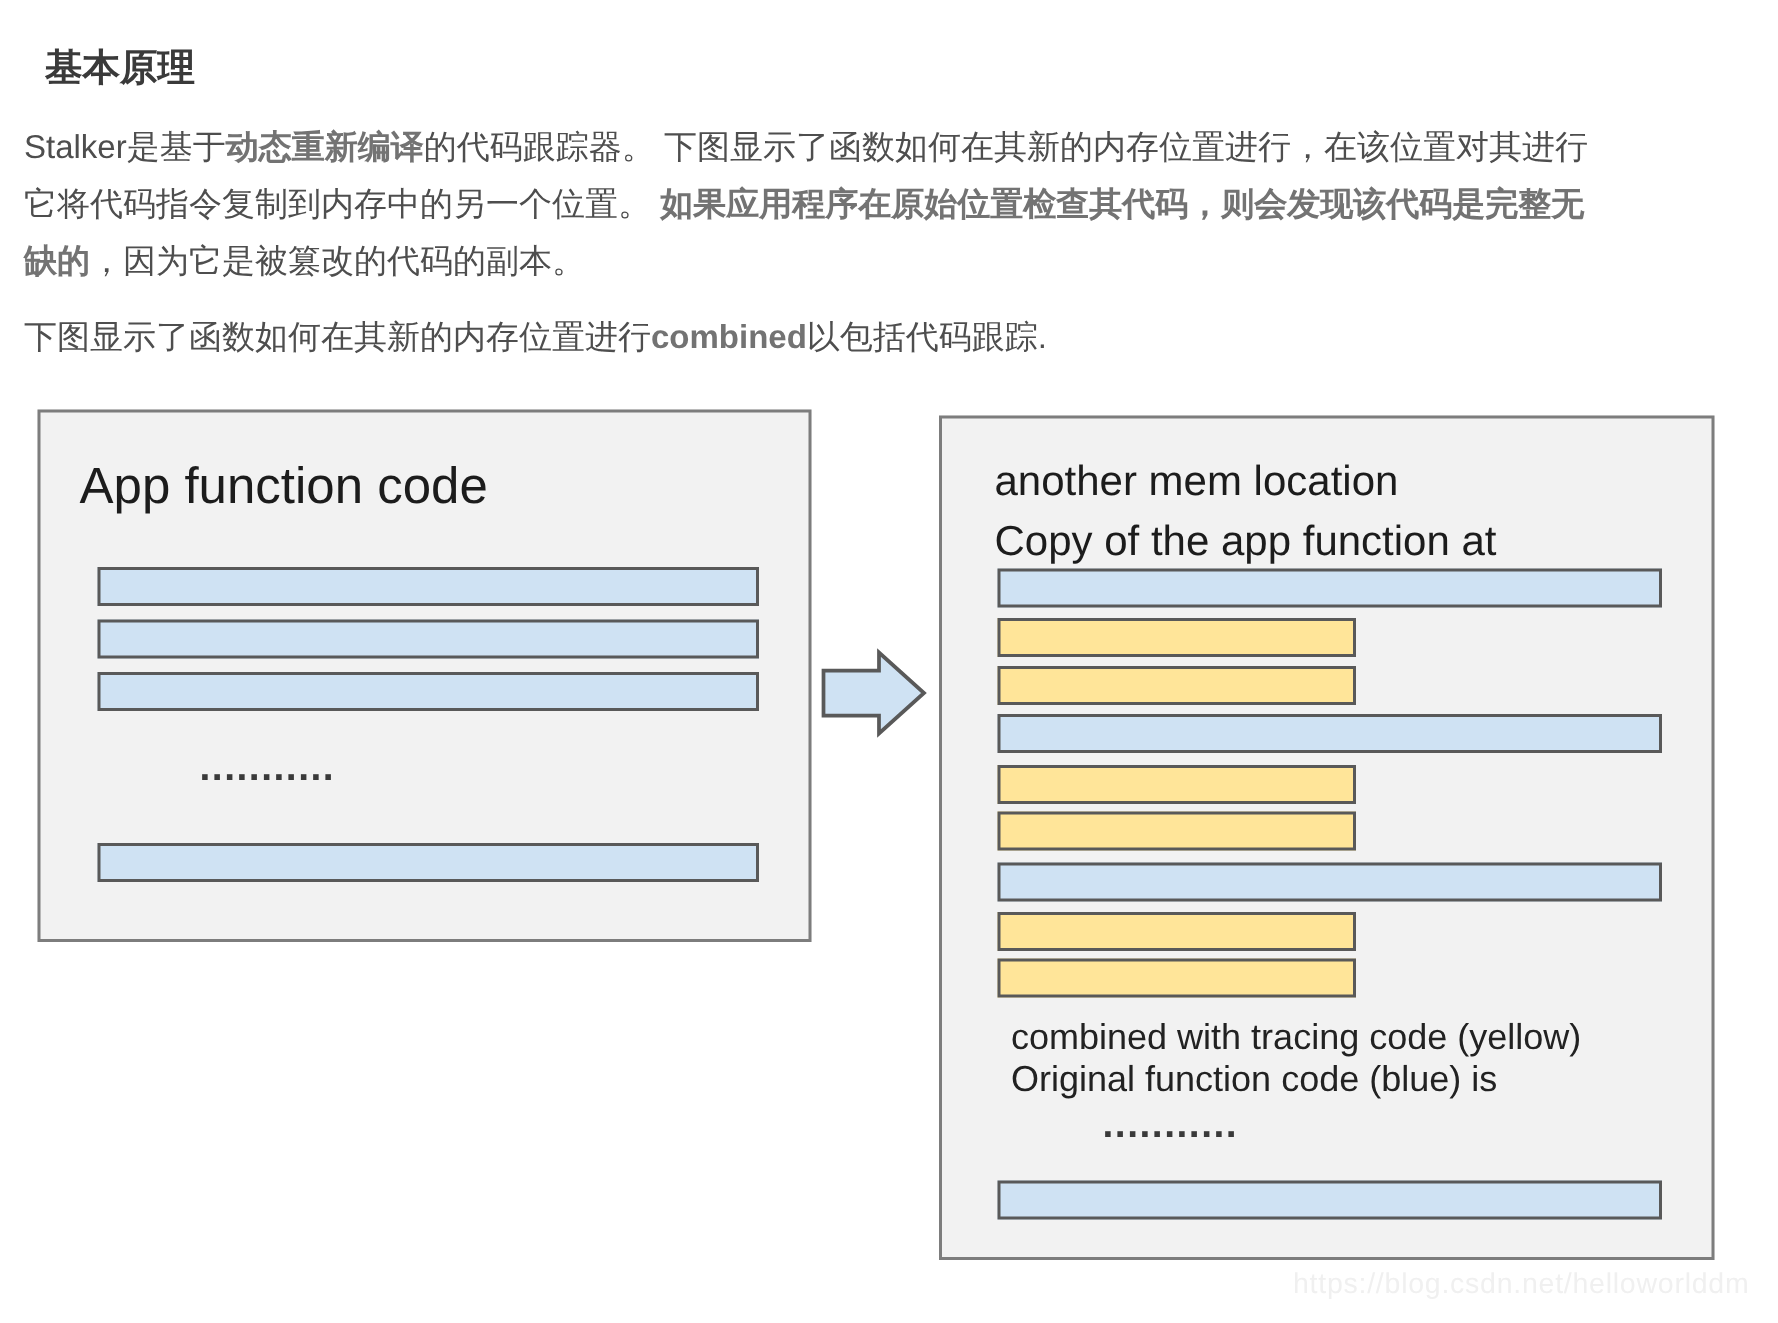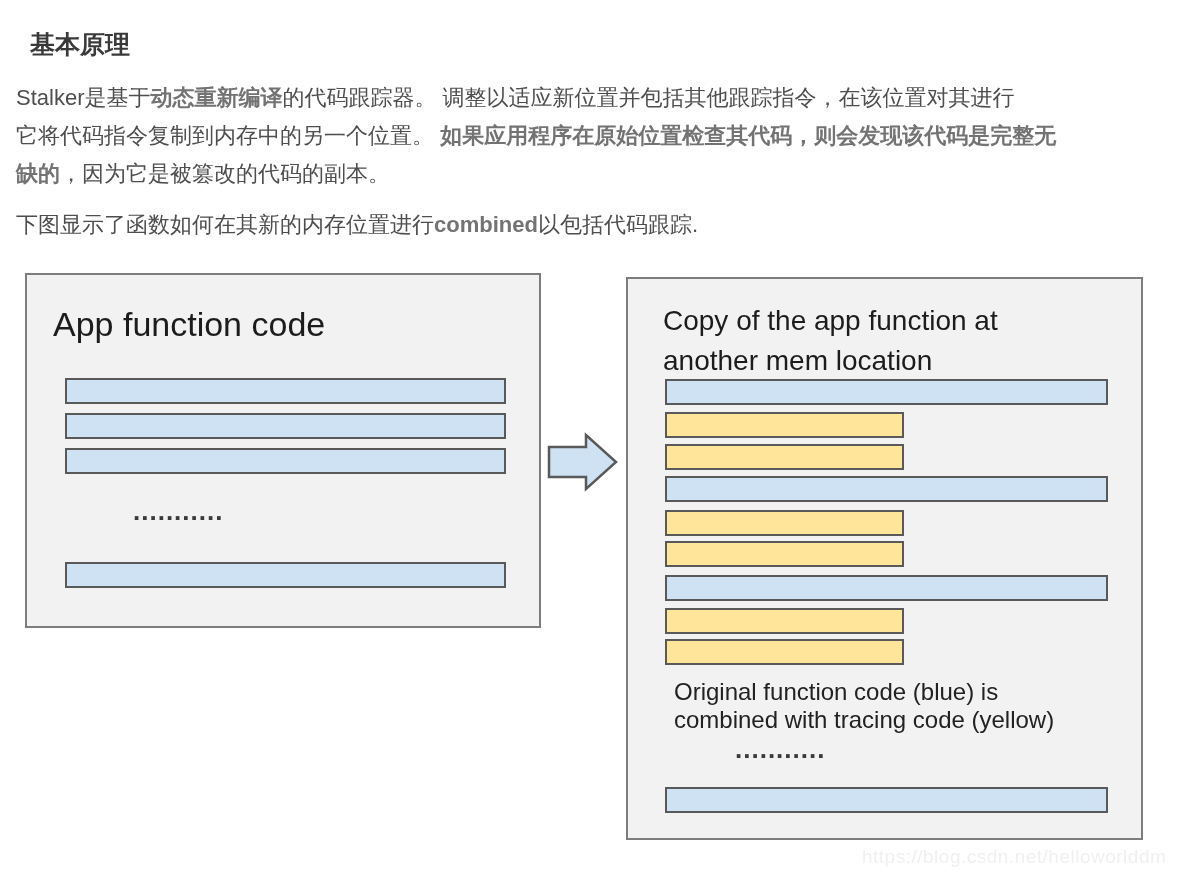--- a/index.html
+++ b/index.html
@@ -60,21 +60,21 @@
   .watermark {
     position:absolute; left:862px; top:846px;
     font-size:19px; color:#f0f0f0; letter-spacing:0.5px;
   }
 </style>
 </head>
 <body style="--blue-bar: #cfe2f3; --yellow-bar: #ffe599; --box-bg: #f2f2f2; --box-border: #7d7d7d; --bar-border: #595959;">
 
 <h1 class="heading">基本原理</h1>
 
-<p class="para" id="p1"><span>Stalker是基于</span><span class="b">动态重新编译</span><span>的代码跟踪器。 调整以适应新位置并包括其他跟踪指令，在该位置对其进行</span><br><span>它将代码指令复制到内存中的另一个位置。 </span><span class="b">如果应用程序在原始位置检查其代码，则会发现该代码是完整无</span><br><span class="b">缺的</span><span>，因为它是被篡改的代码的副本。</span></p>
+<p class="para" id="p1"><span>Stalker是基于</span><span class="b">动态重新编译</span><span>的代码跟踪器。 下图显示了函数如何在其新的内存位置进行，在该位置对其进行</span><br><span>它将代码指令复制到内存中的另一个位置。 </span><span class="b">如果应用程序在原始位置检查其代码，则会发现该代码是完整无</span><br><span class="b">缺的</span><span>，因为它是被篡改的代码的副本。</span></p>
 
 <p class="para" id="p2"><span>下图显示了函数如何在其新的内存位置进行</span><span class="b">combined</span><span>以包括代码跟踪.</span></p>
 
 <div>
 
   <div class="box" id="left-box">
     <div class="box-title">App function code</div>
     <div id="left-bars">
         <div class="bar blue" style="left: 38px; top: 103px; width: 441px;"></div>
         <div class="bar blue" style="left: 38px; top: 138px; width: 441px;"></div>
@@ -83,37 +83,37 @@
       </div>
     <div class="dots" id="left-dots">...........</div>
   </div>
 
   <svg class="arrow-svg" width="72" height="62" viewBox="0 0 72 62">
     <polygon points="2,15 39,15 39,3 69,30 39,57 39,45 2,45" fill="#cfe2f3" stroke="#595959" stroke-width="2.5"></polygon>
   </svg>
 
   <div class="box" id="right-box">
     <div class="box-title">
+      <div>another mem location</div>
       <div>Copy of the app function at</div>
-      <div>another mem location</div>
     </div>
     <div id="right-bars">
         <div class="bar blue" style="left: 37px; top: 100px; width: 443px;"></div>
         <div class="bar yellow" style="left: 37px; top: 133px; width: 239px;"></div>
         <div class="bar yellow" style="left: 37px; top: 165px; width: 239px;"></div>
         <div class="bar blue" style="left: 37px; top: 197px; width: 443px;"></div>
         <div class="bar yellow" style="left: 37px; top: 231px; width: 239px;"></div>
         <div class="bar yellow" style="left: 37px; top: 262px; width: 239px;"></div>
         <div class="bar blue" style="left: 37px; top: 296px; width: 443px;"></div>
         <div class="bar yellow" style="left: 37px; top: 329px; width: 239px;"></div>
         <div class="bar yellow" style="left: 37px; top: 360px; width: 239px;"></div>
         <div class="bar blue" style="left: 37px; top: 508px; width: 443px;"></div>
       </div>
     <div class="caption">
+      <div>combined with tracing code (yellow)</div>
       <div>Original function code (blue) is</div>
-      <div>combined with tracing code (yellow)</div>
     </div>
     <div class="dots" id="right-dots">...........</div>
   </div>
 
 </div>
 
 <div class="watermark">https://blog.csdn.net/helloworlddm</div>
 
 </body></html>

